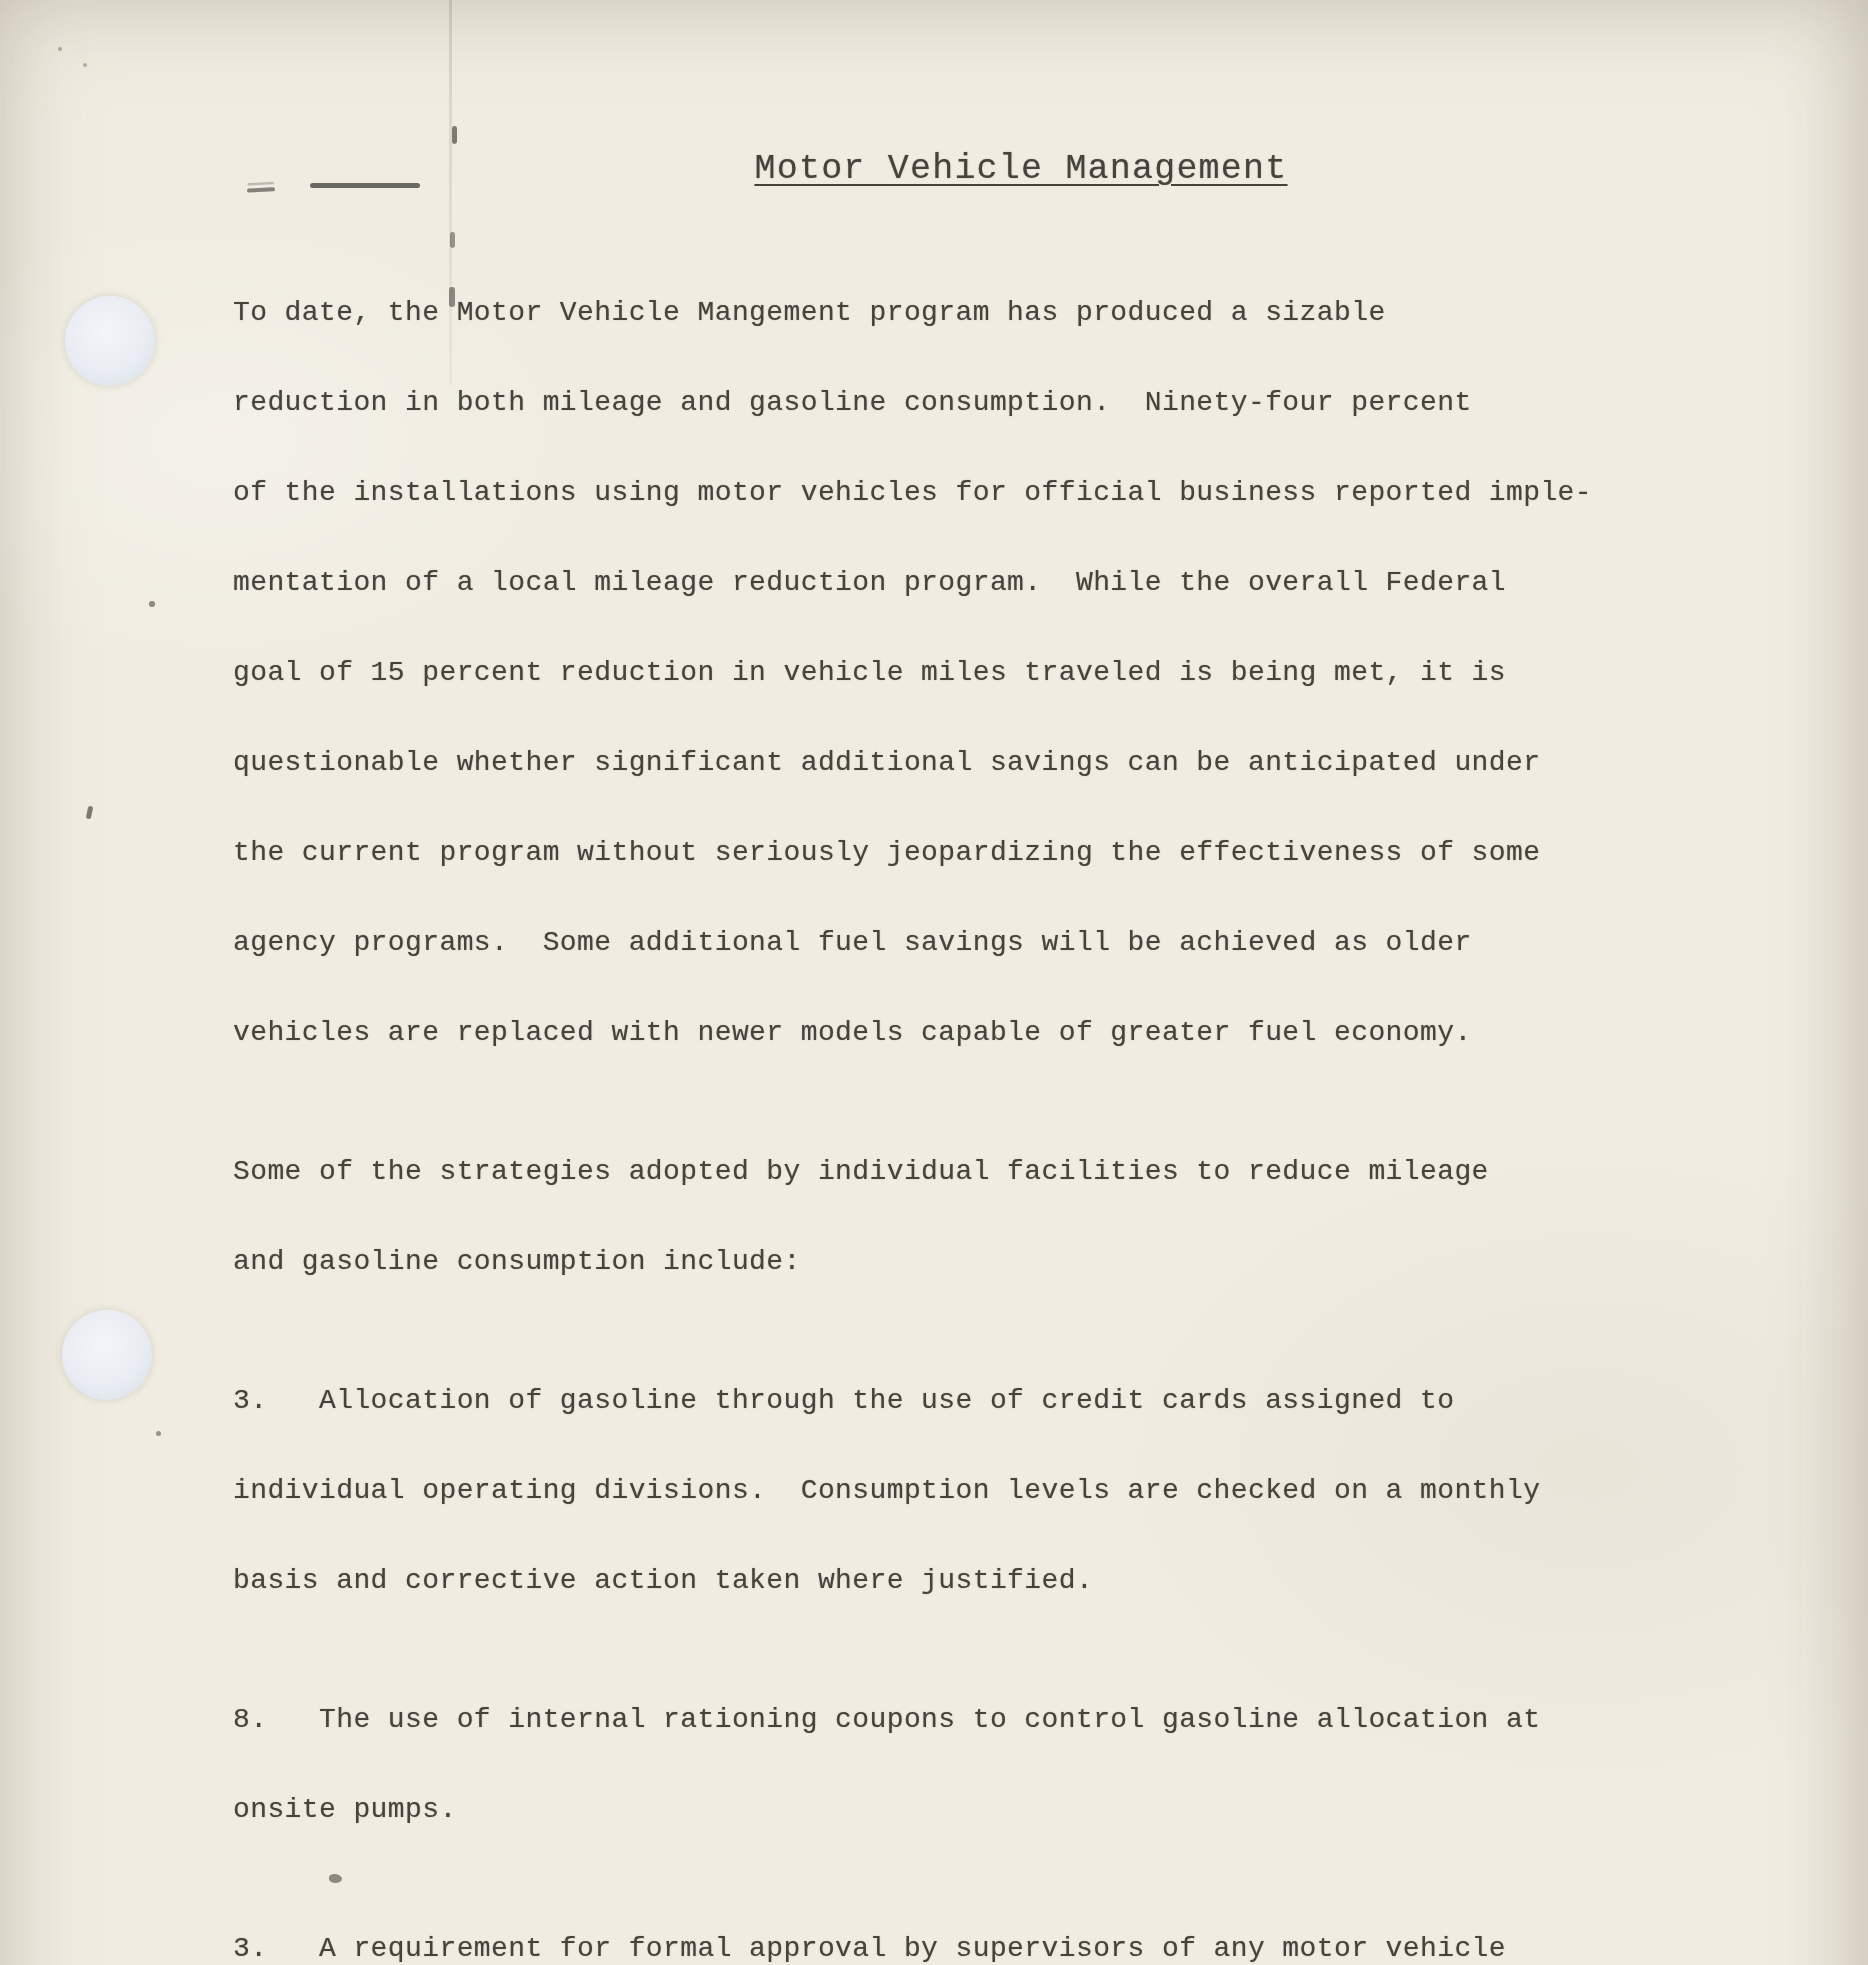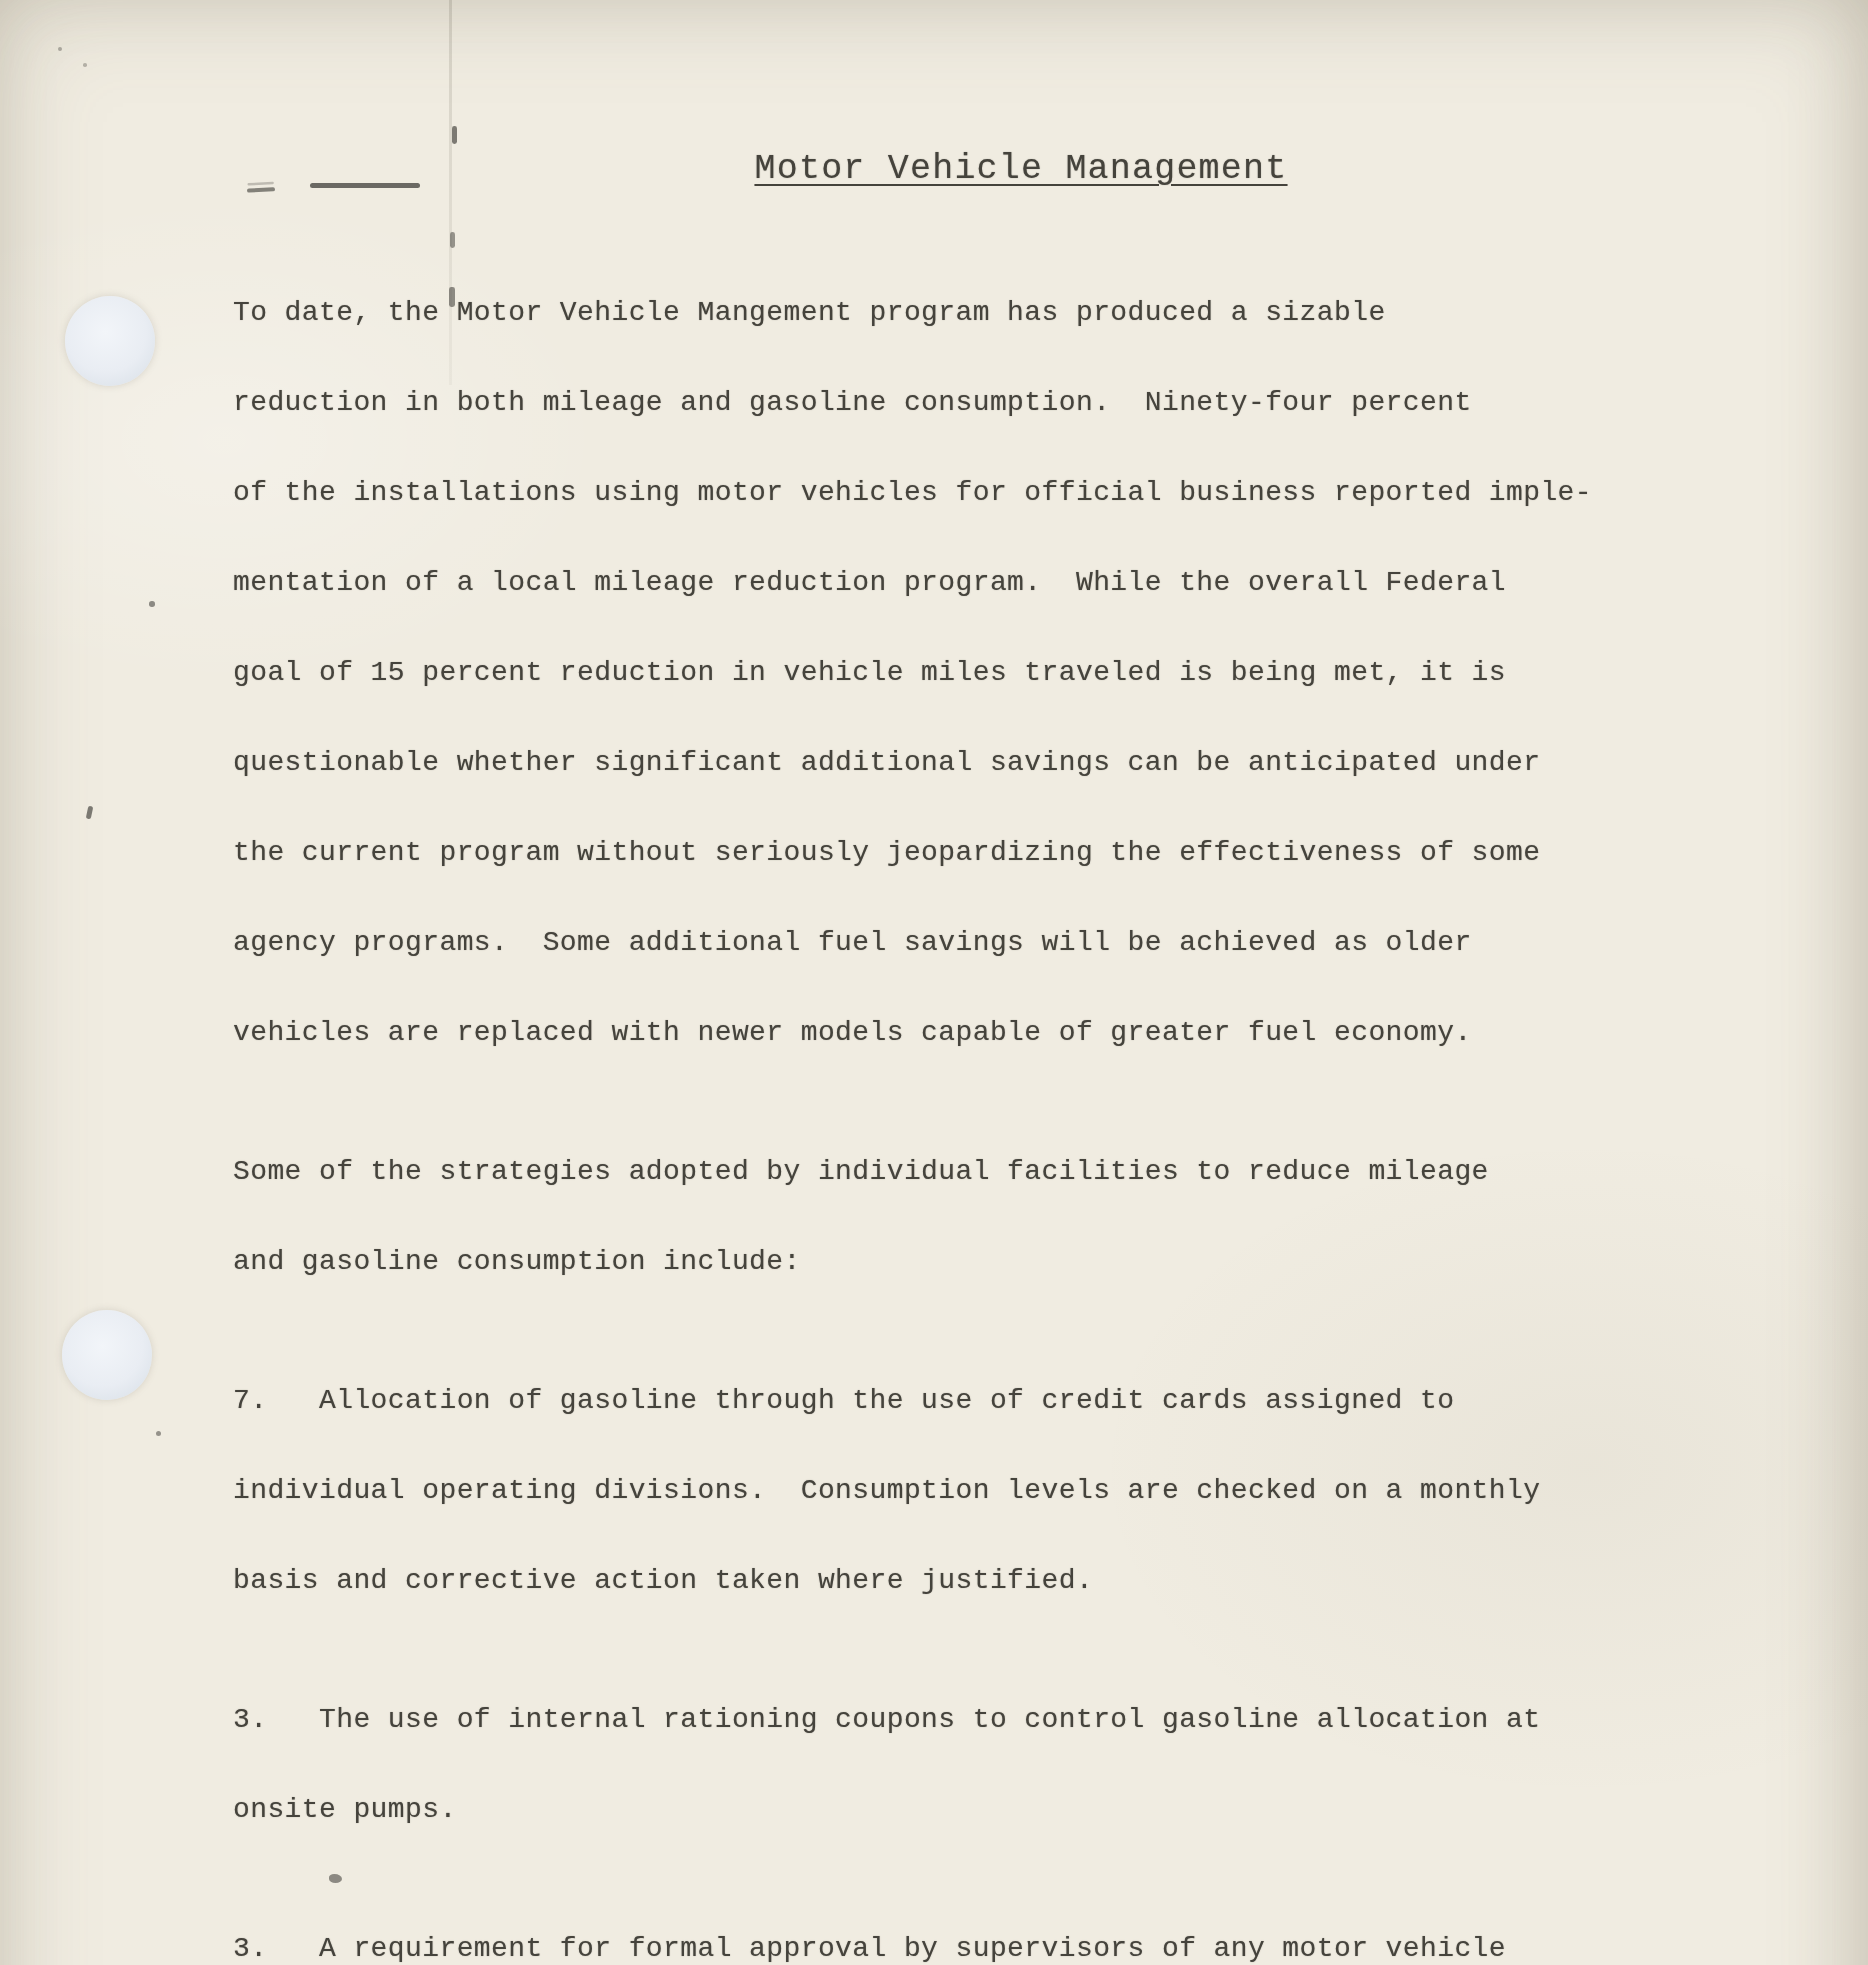--- a/index.html
+++ b/index.html
@@ -133,25 +133,25 @@
 mentation of a local mileage reduction program.  While the overall Federal
 goal of 15 percent reduction in vehicle miles traveled is being met, it is
 questionable whether significant additional savings can be anticipated under
 the current program without seriously jeopardizing the effectiveness of some
 agency programs.  Some additional fuel savings will be achieved as older
 vehicles are replaced with newer models capable of greater fuel economy.</p>
 
     <p class="typed">Some of the strategies adopted by individual facilities to reduce mileage
 and gasoline consumption include:</p>
 
-    <p class="typed">7.   Allocation of gasoline through the use of credit cards assigned to
+    <p class="typed">3.   Allocation of gasoline through the use of credit cards assigned to
 individual operating divisions.  Consumption levels are checked on a monthly
 basis and corrective action taken where justified.</p>
 
-    <p class="typed">3.   The use of internal rationing coupons to control gasoline allocation at
+    <p class="typed">8.   The use of internal rationing coupons to control gasoline allocation at
 onsite pumps.</p>
 
     <p class="typed">3.   A requirement for formal approval by supervisors of any motor vehicle
 trip of more than 25 miles.</p>
   </div>
 
 </div>
 
 
 </body></html>

